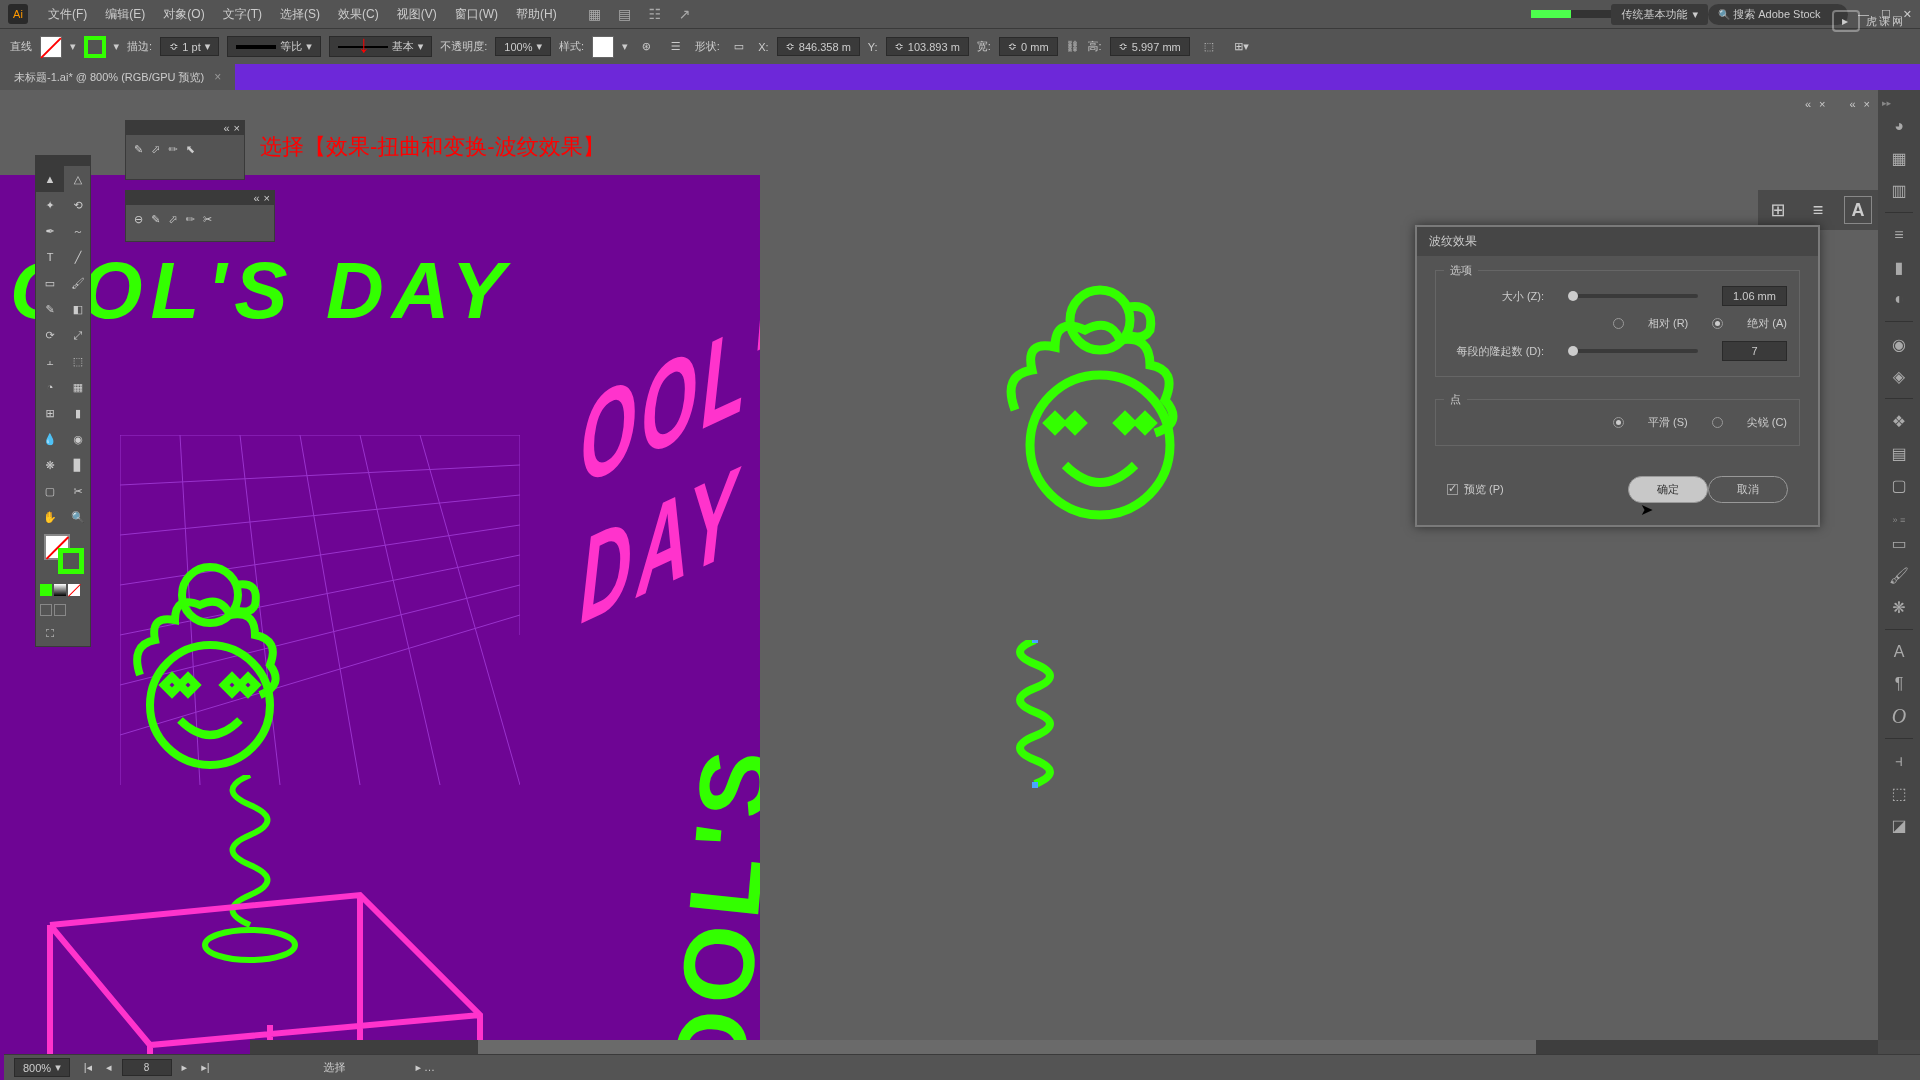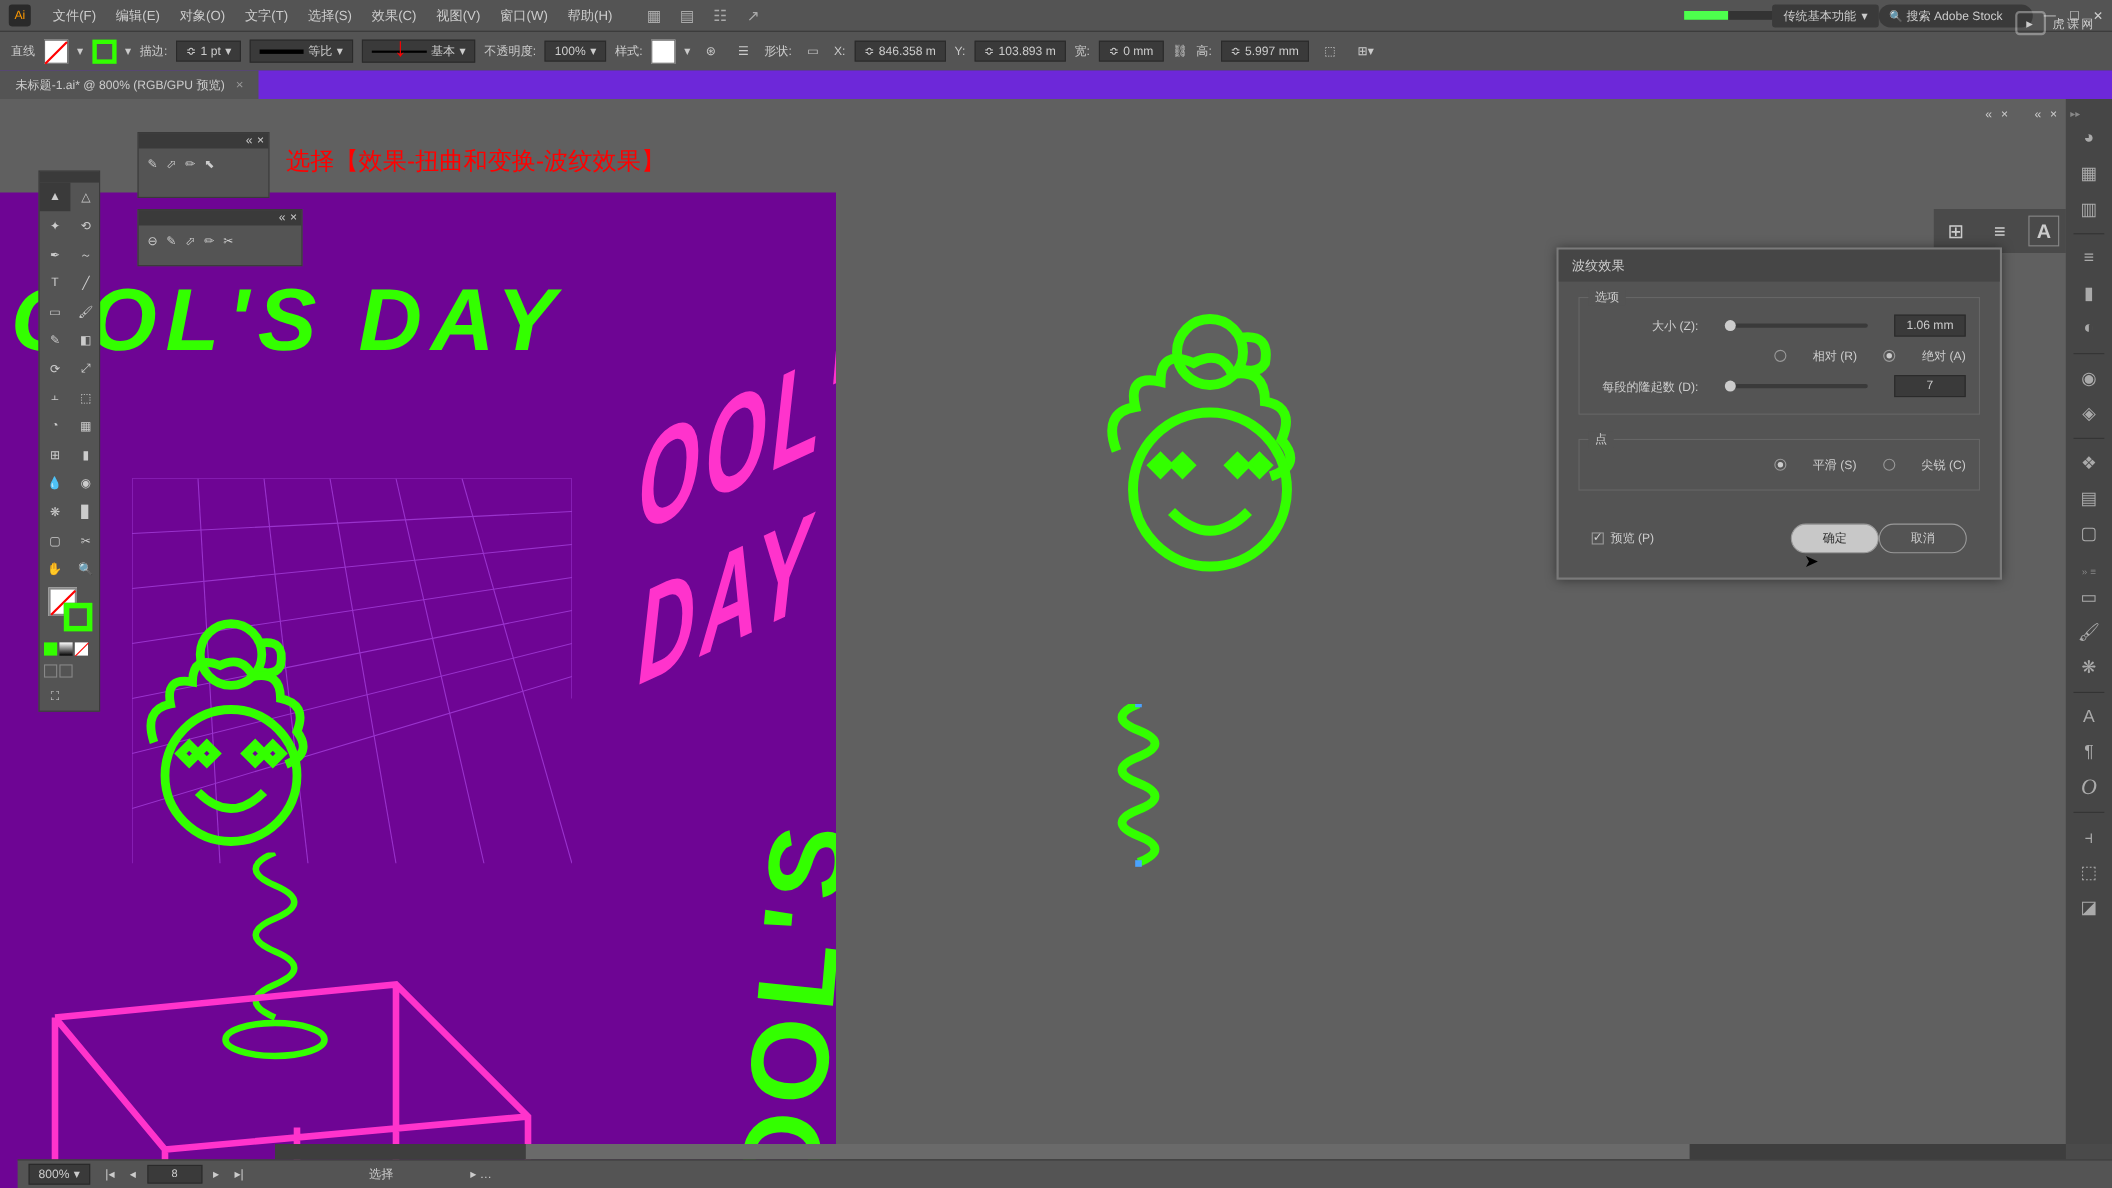--- a/index.html
+++ b/index.html
@@ -66,21 +66,21 @@
 .chk{width:11px;height:11px;border:1px solid #999;display:inline-block;position:relative}
 .chk.on::after{content:"✓";position:absolute;top:-3px;left:0;font-size:11px;color:#ccc}
 .dlg-btns{display:flex;justify-content:space-between;align-items:center;padding:8px 12px}
 .btn{padding:5px 28px;border:1px solid #999;border-radius:14px;cursor:pointer;font-size:11px}
 .btn.primary{background:#c8c8c8;color:#333}
 .right-dock{position:absolute;right:0;top:90px;width:42px;bottom:40px;background:#464646;display:flex;flex-direction:column;align-items:center;padding-top:8px;gap:4px}
 .dock-ico{width:30px;height:28px;display:flex;align-items:center;justify-content:center;cursor:pointer;font-size:16px;color:#aaa}
 .dock-sep{width:28px;height:1px;background:#333;margin:4px 0}
 .props-panel{position:absolute;right:42px;top:100px;width:120px;height:40px;background:#4a4a4a;display:flex;align-items:center;justify-content:space-around}
 .pp-ico{width:28px;height:28px;display:flex;align-items:center;justify-content:center;font-size:18px;cursor:pointer}
-.statusbar{position:absolute;bottom:0;left:16px;right:0;height:26px;background:#545454;border-top:1px solid #3a3a3a;display:flex;align-items:center;padding:0 10px;gap:10px;font-size:10px}
+.statusbar{position:absolute;bottom:0;left:4px;right:0;height:26px;background:#545454;border-top:1px solid #3a3a3a;display:flex;align-items:center;padding:0 10px;gap:10px;font-size:10px}
 .sb-nav{display:flex;gap:6px;align-items:center}
 .sb-btn{padding:2px 4px;cursor:pointer}
 .watermark{position:absolute;right:15px;top:10px;color:rgba(255,255,255,0.35);font-size:30px;font-weight:300;z-index:300;letter-spacing:2px;display:flex;align-items:center;gap:6px}
 .wm-ico{width:28px;height:22px;border:2px solid rgba(255,255,255,0.35);border-radius:4px;display:flex;align-items:center;justify-content:center;font-size:12px}
 .cursor-arrow{position:absolute;left:1640px;top:500px;z-index:250;font-size:16px;color:#000}
 .hscroll{position:absolute;bottom:26px;left:250px;right:42px;height:14px;background:#3e3e3e}
 .hscroll-thumb{position:absolute;left:14%;width:65%;height:100%;background:#6a6a6a}
 .menu-icons{display:flex;gap:14px;margin-left:20px;align-items:center}
 .mi{width:16px;height:16px;display:flex;align-items:center;justify-content:center;color:#aaa;font-size:14px}
 </style>

